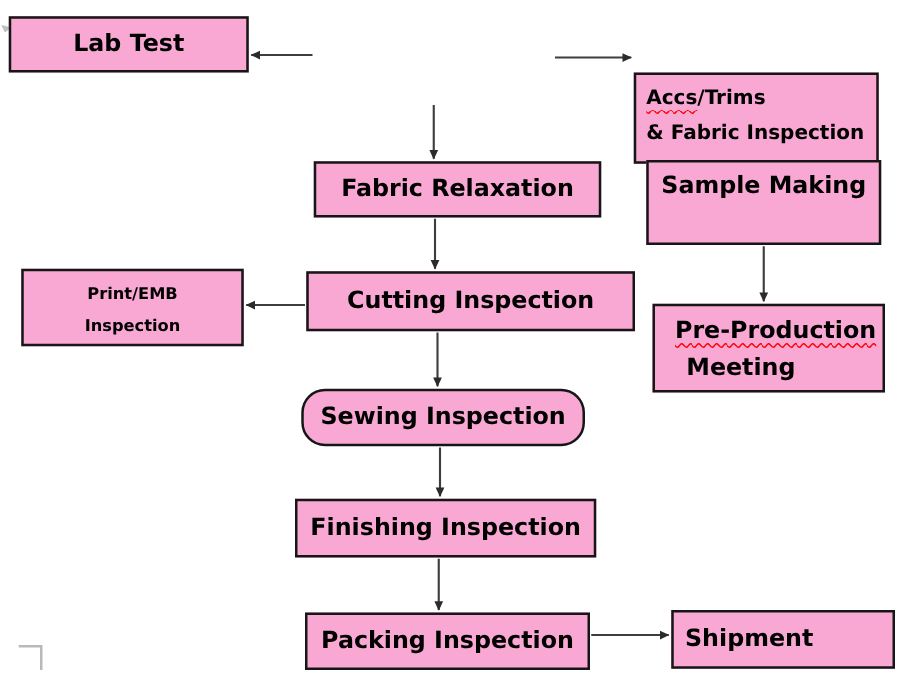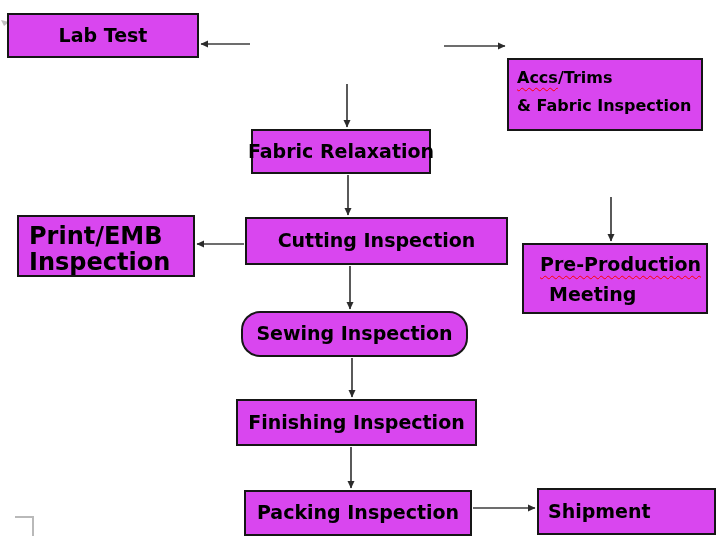--- a/index.html
+++ b/index.html
@@ -20,21 +20,21 @@
     left: 0;
     top: 0;
     width: 718px;
     height: 545px;
     pointer-events: none;
   }
   .node {
     position: absolute;
     box-sizing: border-box;
     border: 2px solid #161616;
-    background: #d946ef;
+    background: #f9a8d4;
     color: #000000;
     font-weight: bold;
     font-size: 19px;
     line-height: 1.25;
     white-space: nowrap;
   }
   .v-center {
     display: flex;
     align-items: center;
   }
@@ -60,23 +60,24 @@
     text-decoration-color: #ff0000;
     text-decoration-thickness: 1px;
     text-underline-offset: 4px;
   }
   .accs-box {
     font-size: 16px;
     line-height: 28px;
     padding: 4px 8px;
   }
   .print-emb-box {
-    font-size: 24px;
+    font-size: 13px;
     line-height: 26px;
     padding: 6px 10px;
+    text-align: center;
   }
   .preprod-box {
     font-size: 19px;
     line-height: 30px;
     padding: 4px 16px;
   }
   .preprod-box .line2 {
     margin-left: 9px;
   }
 </style>
@@ -112,24 +113,27 @@
   <div class="node v-center h-center" style="left:7px; top:13px; width:192px; height:45px;">
     <span class="line">Lab Test</span>
   </div>
 
 
   <div class="node accs-box" style="left:507px; top:10px; width:196px; height:73px;margin-top:48px;">
     <span class="line"><span class="misspelled">Accs</span><span>/Trims</span></span>
     <span class="line">&amp; Fabric Inspection</span>
   </div>
 
-  <div class="node v-center h-center" style="left:251px; top:129px; width:180px; height:45px;">
+  <div class="node v-center h-center" style="left:251px; top:129px; width:230px; height:45px;">
     <span class="line">Fabric Relaxation</span>
   </div>
 
+  <div class="node v-top t-center" style="left:517px; top:128px; width:188px; height:68px;">
+    <span class="line">Sample Making</span>
+  </div>
 
   <div class="node print-emb-box" style="left:17px; top:215px; width:178px; height:62px;">
     <span class="line">Print/EMB</span>
     <span class="line">Inspection</span>
   </div>
 
   <div class="node v-center h-center" style="left:245px; top:217px; width:263px; height:48px;">
     <span class="line">Cutting Inspection</span>
   </div>
 

